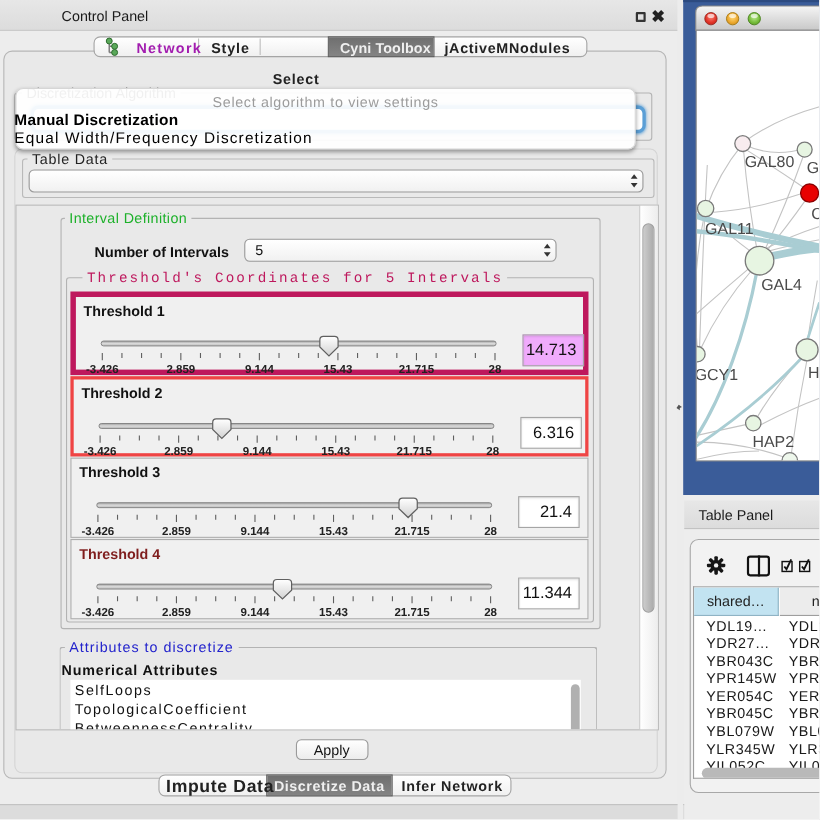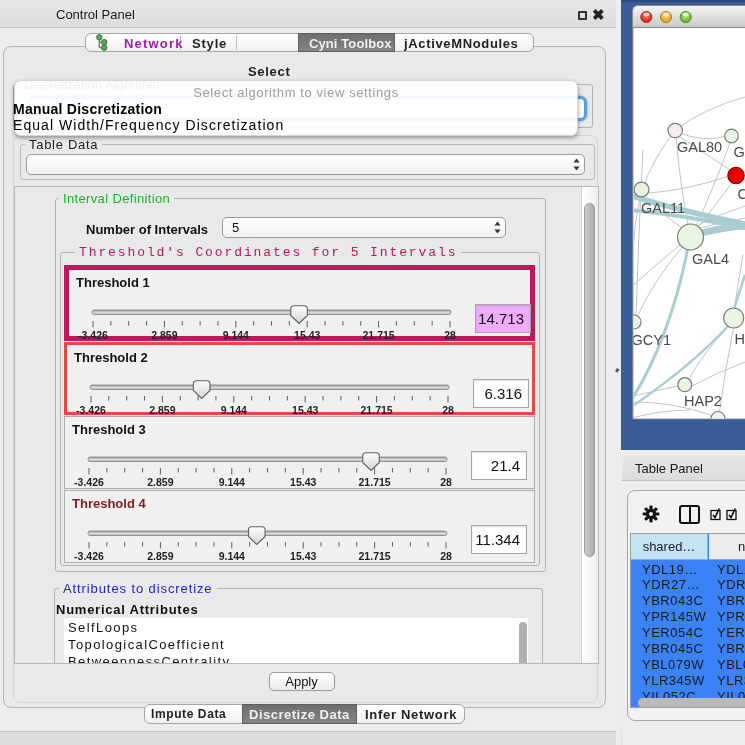--- a/index.html
+++ b/index.html
@@ -265,21 +265,21 @@
   <div style="position:absolute;left:4px;top:2px;font-size:13px;letter-spacing:1.4px;color:#111;">SelfLoops</div>
   <div style="position:absolute;left:4px;top:36px;font-size:13px;letter-spacing:1.4px;color:#111;">BetweennessCentrality</div>
   <div style="position:absolute;left:4px;top:19px;font-size:13px;letter-spacing:1.4px;color:#111;">TopologicalCoefficient</div>
   <div style="position:absolute;left:455px;top:4px;width:8px;height:60px;background:#b0b0b0;border-radius:4px;"></div>
 </div>
 
 <div class="abs" style="left:268.5px;top:672px;width:66px;height:19px;background:linear-gradient(#ffffff,#ececec);border:1px solid #9a9a9a;border-radius:5px;text-align:center;font-size:13px;color:#111;line-height:17px;">Apply</div>
 
 <div class="abs" style="left:144px;top:704px;width:321px;height:20px;background:linear-gradient(#ffffff,#f0f0f0);border:1px solid #a5a5a5;border-radius:6px;"></div>
 <div class="abs" style="left:242px;top:704px;width:115px;height:20px;background:linear-gradient(#6f6f6f,#848484);border:1px solid #5f5f5f;"></div>
-<div class="abs" style="left:151px;top:707px;font-size:12px;letter-spacing:0.6px;font-weight:bold;color:#222;">Impute Data</div>
+<div class="abs" style="left:151px;top:707px;font-size:16px;letter-spacing:0.6px;font-weight:bold;color:#222;">Impute Data</div>
 <div class="abs" style="left:249px;top:707px;font-size:13px;letter-spacing:0.5px;font-weight:bold;color:#f0f0f0;">Discretize Data</div>
 <div class="abs" style="left:365px;top:707px;font-size:13px;letter-spacing:0.7px;font-weight:bold;color:#222;">Infer Network</div>
 
 <div class="abs" style="left:0;top:731px;width:622px;height:14px;background:#dcdcdc;border-top:1px solid #c0c0c0;"></div>
 
 <div class="abs" style="left:616px;top:0;width:5px;height:745px;background:#ececec;"></div>
 <svg class="abs" style="left:614px;top:366px;" width="7" height="9">
       <path d="M1 5 L3 2 L6 4 L4 5 L4 7 Z" fill="#555"></path>
     </svg>
 
@@ -406,21 +406,21 @@
 <div class="abs" style="left:688.5px;top:505px;width:2.5px;height:19px;background:#111;"></div>
 <svg class="abs" style="left:710px;top:507px;" width="31" height="14" viewBox="0 0 31 14">
  <g fill="none" stroke="#111" stroke-width="1.3">
   <rect x="1" y="3.5" width="9" height="9"></rect>
         <path d="M3 8 L5 10.5 L9.3 1.5" stroke-width="1.7"></path>
   <rect x="17" y="3.5" width="9" height="9"></rect>
         <path d="M19 8 L21 10.5 L25.3 1.5" stroke-width="1.7"></path>
  </g>
 </svg>
 
-<div class="abs" style="left:630px;top:533px;width:115px;height:175px;background:#3b82f6;border:1px solid #9e9e9e;border-right:none;overflow:hidden;">
+<div class="abs" style="left:630px;top:533px;width:115px;height:175px;background:#ffffff;border:1px solid #9e9e9e;border-right:none;overflow:hidden;">
   <div style="position:absolute;left:0;top:0;width:77px;height:26px;background:#c2e3f1;border-right:1px solid #8fb3c4;border-bottom:1px solid #8fb3c4;font-size:13px;color:#222;text-align:center;line-height:26px;">shared…</div>
   <div style="position:absolute;left:78px;top:0;width:60px;height:26px;background:#ececec;border-bottom:1px solid #9e9e9e;font-size:13px;color:#222;padding-left:29px;line-height:26px;">na</div>
   <div id="rows">
         <div style="position:absolute;left:11px;top:27.5px;font-size:13px;letter-spacing:0.5px;color:#1a1a1a;">YDL19…</div>
         <div style="position:absolute;left:86px;top:27.5px;font-size:13px;letter-spacing:0.5px;color:#1a1a1a;">YDL190C</div>
         <div style="position:absolute;left:11px;top:43.4px;font-size:13px;letter-spacing:0.5px;color:#1a1a1a;">YDR27…</div>
         <div style="position:absolute;left:86px;top:43.4px;font-size:13px;letter-spacing:0.5px;color:#1a1a1a;">YDR277C</div>
         <div style="position:absolute;left:11px;top:59.3px;font-size:13px;letter-spacing:0.5px;color:#1a1a1a;">YBR043C</div>
         <div style="position:absolute;left:86px;top:59.3px;font-size:13px;letter-spacing:0.5px;color:#1a1a1a;">YBR043C</div>
         <div style="position:absolute;left:11px;top:75.2px;font-size:13px;letter-spacing:0.5px;color:#1a1a1a;">YPR145W</div>

